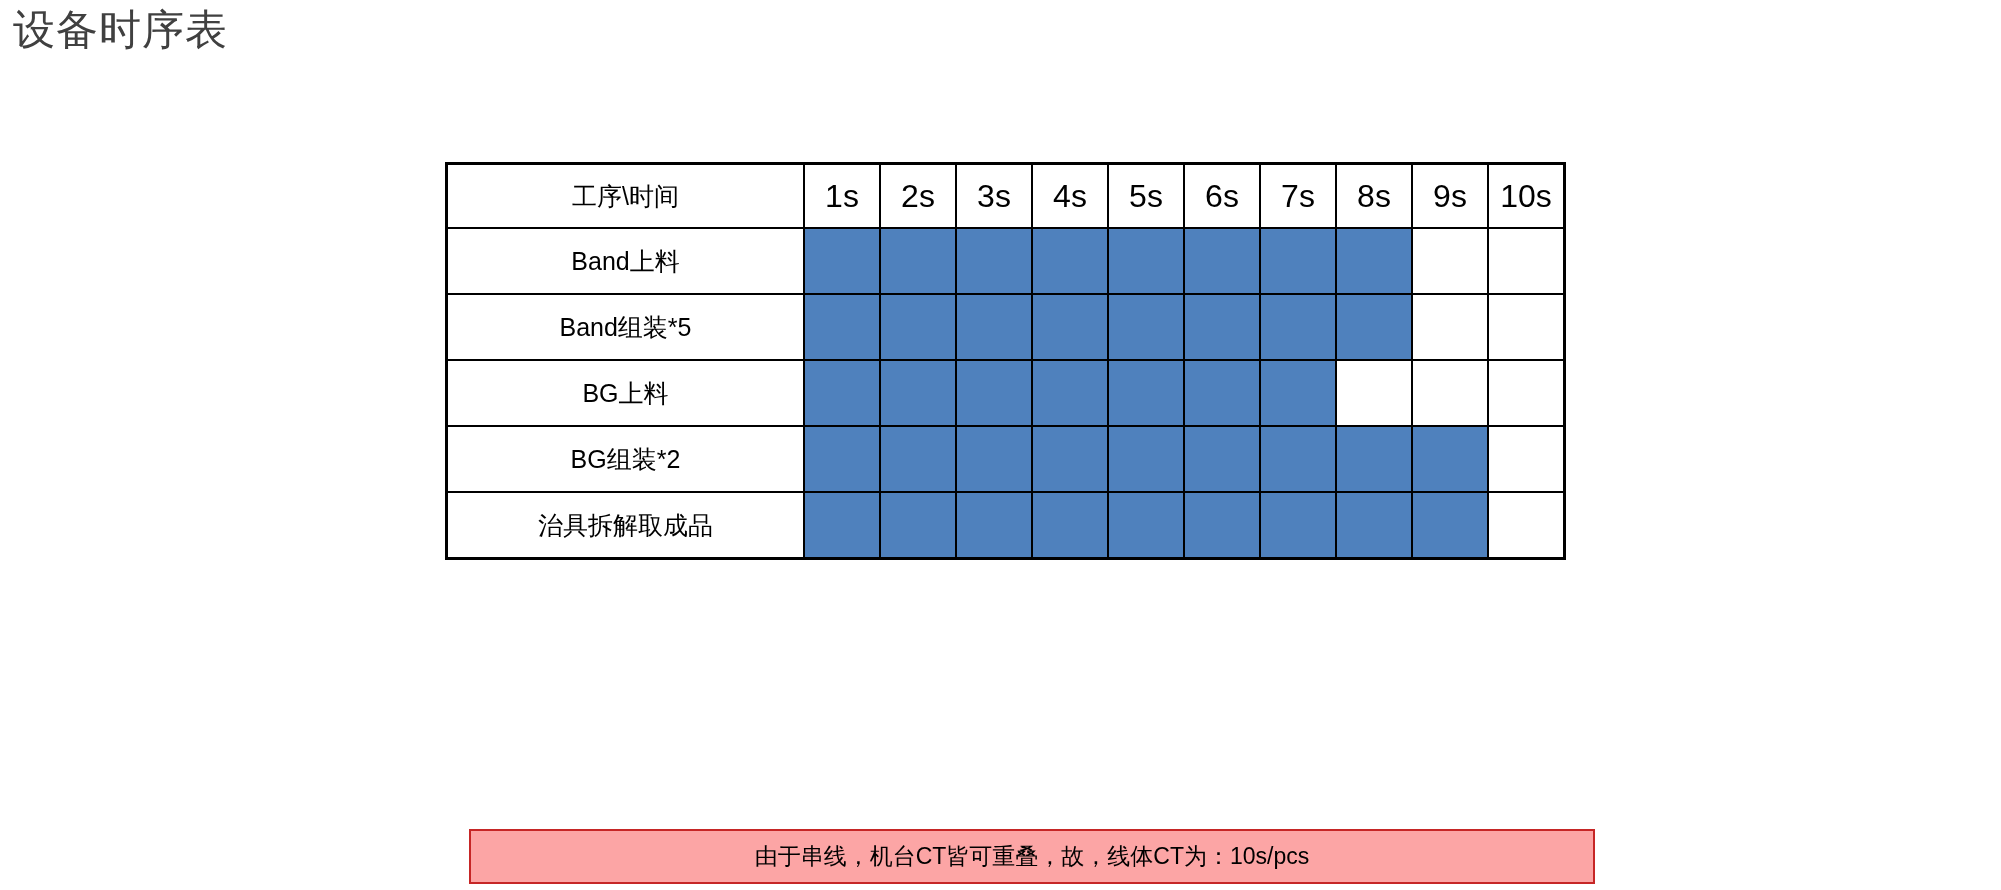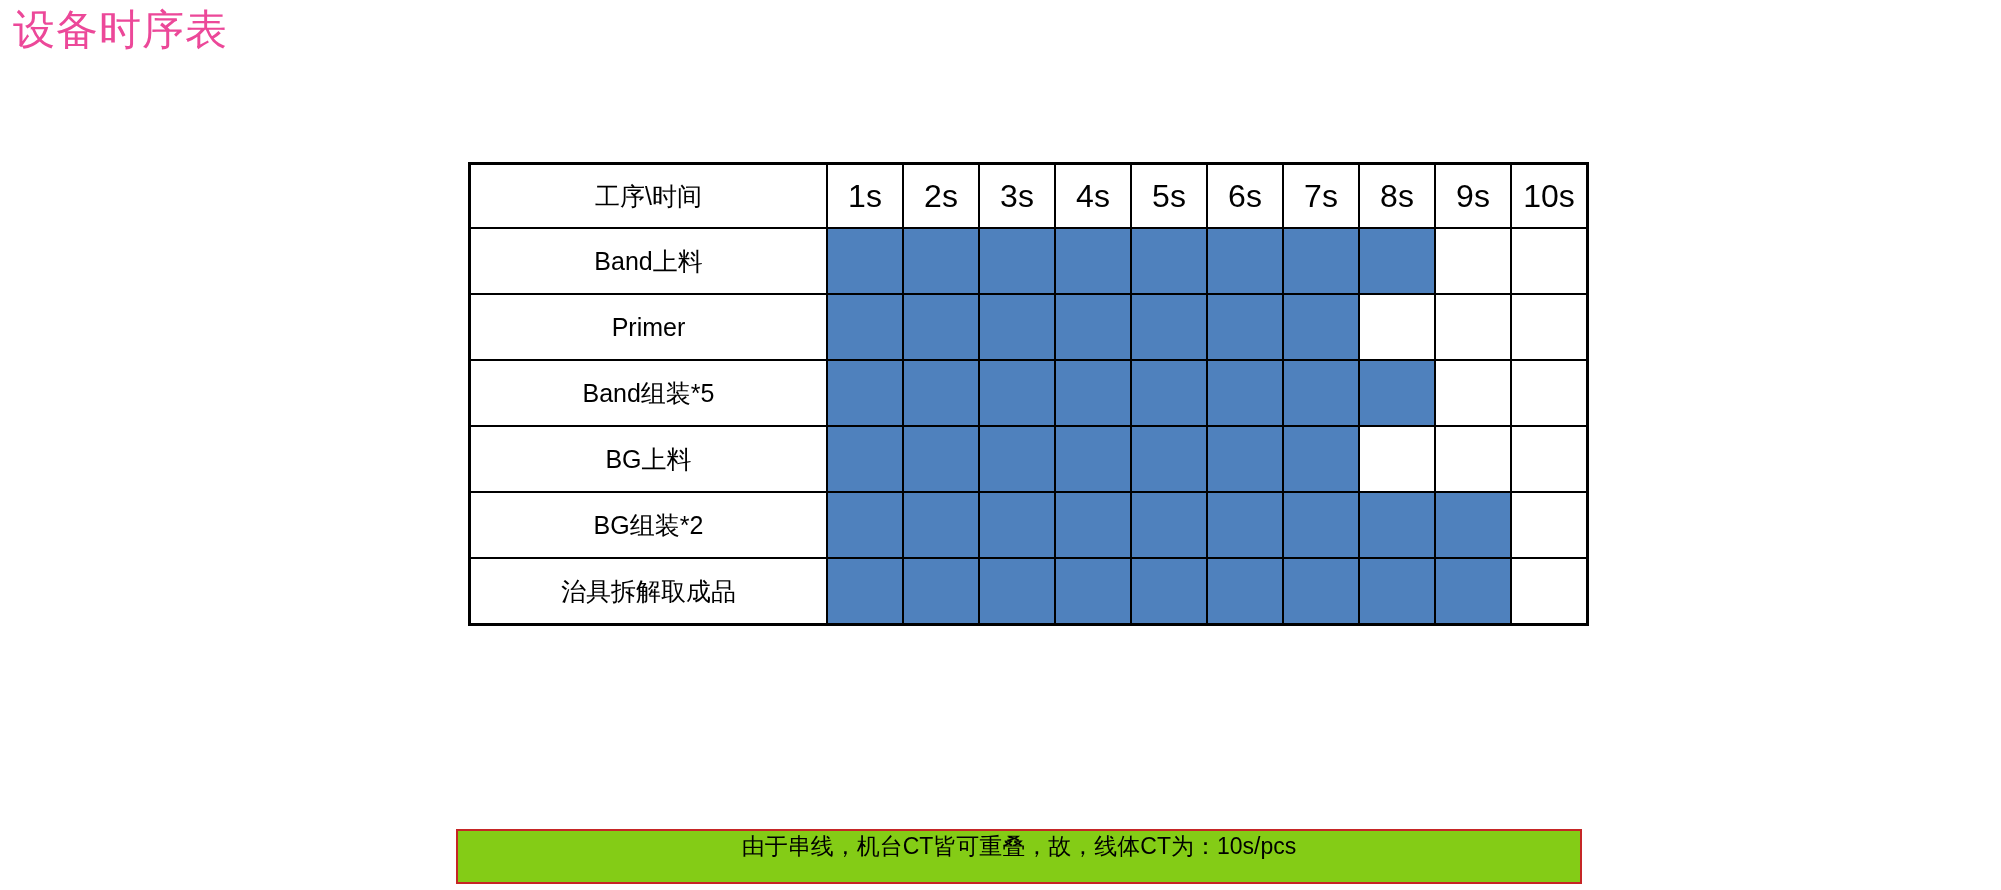--- a/index.html
+++ b/index.html
@@ -20,21 +20,21 @@
     left: 13px;
     top: 2px;
     font-size: 42px;
     font-weight: 400;
     color: #898989;
     letter-spacing: 1px;
     white-space: nowrap;
   }
   .gantt-wrap {
     position: absolute;
-    left: 468px;
+    left: 445px;
     top: 162px;
   }
   table.gantt {
     border-collapse: collapse;
     table-layout: fixed;
     border: 3px solid #000;
   }
   table.gantt th,
   table.gantt td {
     border: 2px solid #000;
@@ -64,40 +64,41 @@
     margin-left: 43px;
   }
   td.gantt-cell {
     height: 64px;
   }
   td.gantt-cell.filled {
     background: var(--fill-color, #4F81BD);
   }
   .note-box {
     position: absolute;
-    left: 456px;
+    left: 469px;
     top: 829px;
     width: 1126px;
     height: 55px;
     box-sizing: border-box;
     border: 2px solid var(--note-border, #c62626);
-    background: #84cc16;
+    background: #fca5a5;
     display: flex;
+    align-items: center;
     justify-content: center;
   }
   .note-text {
     font-size: 23px;
     color: #000;
     white-space: nowrap;
   }
 </style>
 </head>
 <body style="--fill-color: #4F81BD; --note-border: #C62626;">
 
-<div class="page-title" style="color: #ec4899;">设备时序表</div>
+<div class="page-title" style="color: #404040;">设备时序表</div>
 
 <div class="gantt-wrap">
   <table class="gantt">
     <thead>
       <tr>
         <th class="corner-cell">工序\时间</th>
 
       <th class="time-header">1s</th>
           <th class="time-header">2s</th>
           <th class="time-header">3s</th>
@@ -115,33 +116,20 @@
     <tr>
           <td class="label-cell">Band上料</td>
           <td class="gantt-cell filled"></td>
           <td class="gantt-cell filled"></td>
           <td class="gantt-cell filled"></td>
           <td class="gantt-cell filled"></td>
           <td class="gantt-cell filled"></td>
           <td class="gantt-cell filled"></td>
           <td class="gantt-cell filled"></td>
           <td class="gantt-cell filled"></td>
-          <td class="gantt-cell"></td>
-          <td class="gantt-cell"></td>
-        </tr>
-        <tr>
-          <td class="label-cell">Primer</td>
-          <td class="gantt-cell filled"></td>
-          <td class="gantt-cell filled"></td>
-          <td class="gantt-cell filled"></td>
-          <td class="gantt-cell filled"></td>
-          <td class="gantt-cell filled"></td>
-          <td class="gantt-cell filled"></td>
-          <td class="gantt-cell filled"></td>
-          <td class="gantt-cell"></td>
           <td class="gantt-cell"></td>
           <td class="gantt-cell"></td>
         </tr>
         <tr>
           <td class="label-cell">Band组装*5</td>
           <td class="gantt-cell filled"></td>
           <td class="gantt-cell filled"></td>
           <td class="gantt-cell filled"></td>
           <td class="gantt-cell filled"></td>
           <td class="gantt-cell filled"></td>

